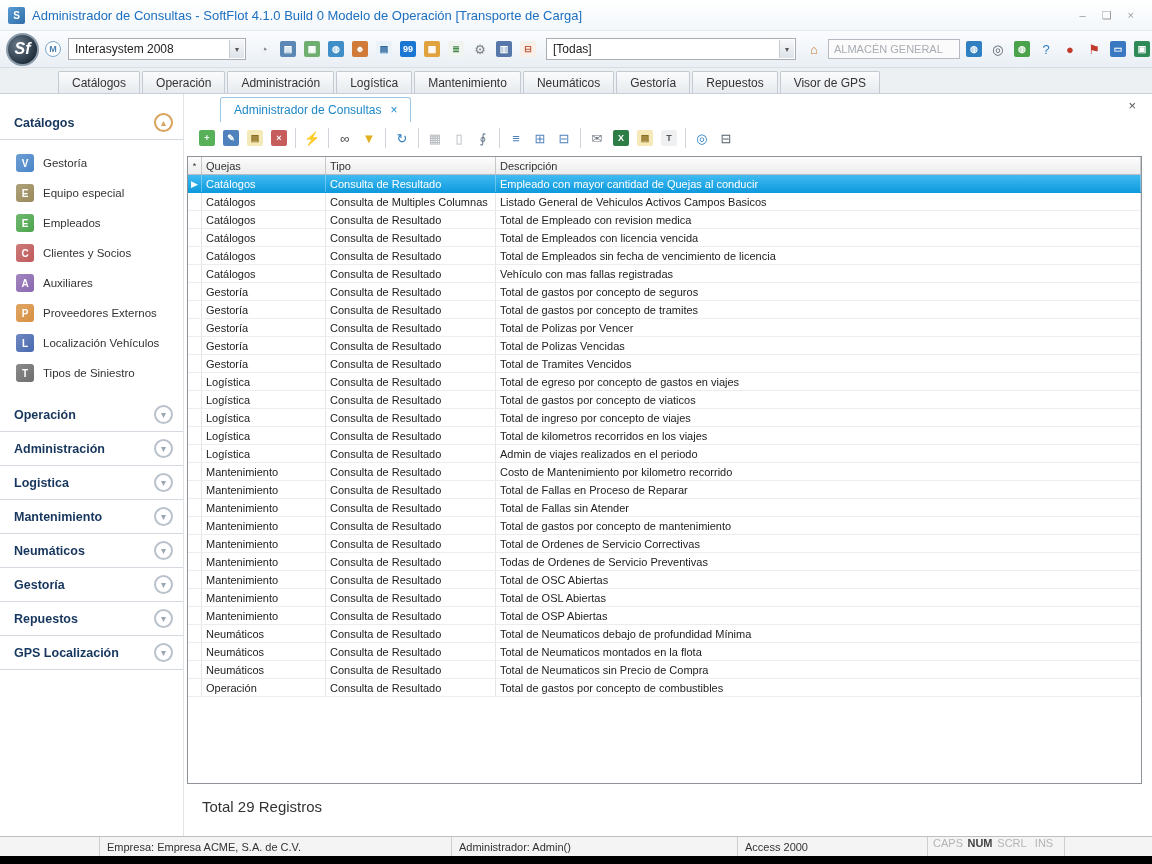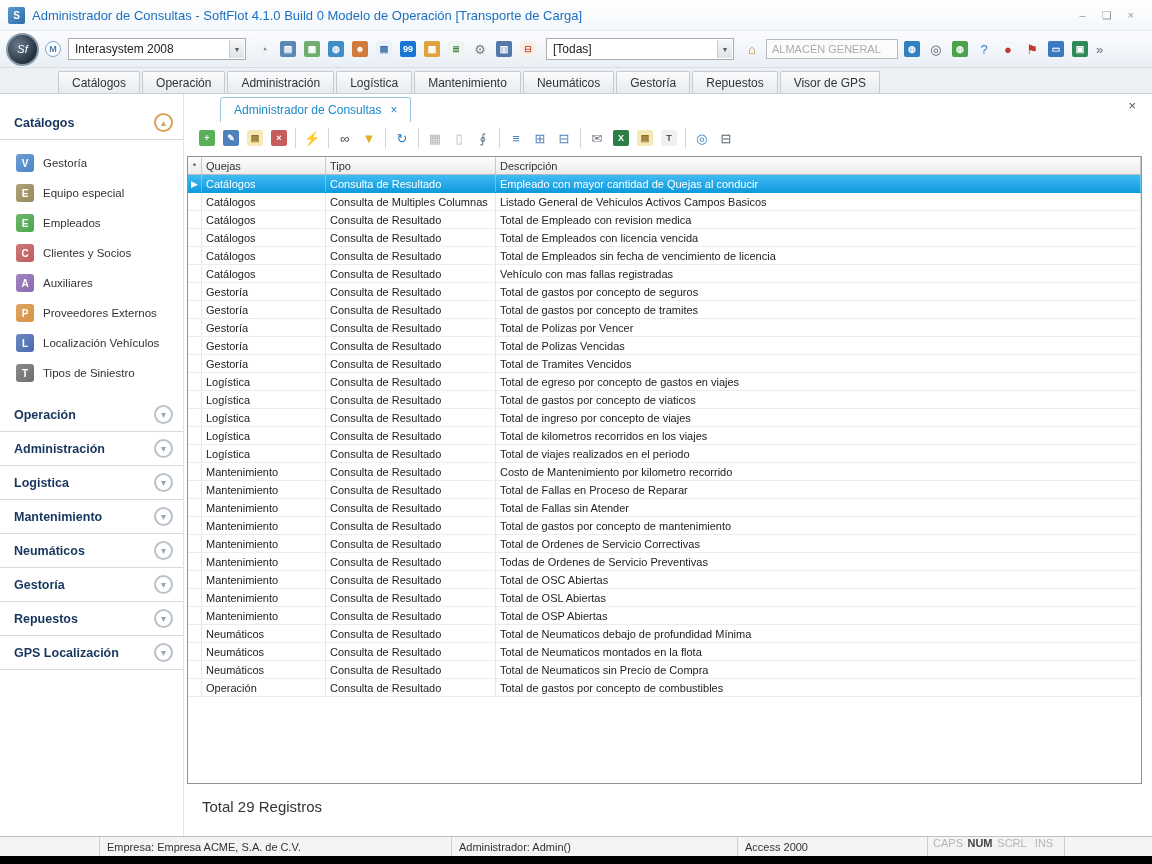--- a/index.html
+++ b/index.html
@@ -13,26 +13,26 @@
   .title-text{color:#1d6fc0;font-size:13px;white-space:nowrap}
   .win-controls{margin-left:auto;display:flex;gap:16px;padding-right:10px}
   .win-btn{color:#9a9a9a;font-size:11px;cursor:default}
 
   
   .menubar{height:24px;display:flex;align-items:center;background:#f7f8f9;padding-left:4px;flex:0 0 auto}
   .menu-item{padding:3px 8px;font-size:12px;color:#222;cursor:default}
 
   
   .toolbar{height:38px;display:flex;align-items:center;background:linear-gradient(#fbfcfe,#e9eff5);border-top:1px solid #e5e9ed;border-bottom:1px solid #d7dde3;padding:0 6px;gap:3px;flex:0 0 auto}
-  .logo{width:33px;height:33px;border-radius:50%;background:radial-gradient(circle at 35% 35%,#6a7b8c,#22303d 72%);border:2px solid #8a9aa8;color:#fff;display:flex;align-items:center;justify-content:center;font-size:11px;font-style:italic;font-weight:normal;margin-right:3px;flex:0 0 auto}
+  .logo{width:33px;height:33px;border-radius:50%;background:radial-gradient(circle at 35% 35%,#6a7b8c,#22303d 72%);border:2px solid #8a9aa8;color:#fff;display:flex;align-items:center;justify-content:center;font-size:16px;font-style:italic;font-weight:bold;margin-right:3px;flex:0 0 auto}
   .m-badge{width:16px;height:16px;border-radius:50%;border:1px solid #7aa7cc;color:#4a7fae;font-size:9px;font-weight:bold;display:flex;align-items:center;justify-content:center;background:#fff;flex:0 0 auto}
   .combo{height:22px;background:#fff;border:1px solid #abadb3;display:flex;align-items:center;font-size:12px;color:#222;position:relative;padding:0 20px 0 6px;flex:0 0 auto;white-space:nowrap}
   .combo .arrow{position:absolute;right:1px;top:1px;bottom:1px;width:15px;background:linear-gradient(#f6f7f8,#dde3e9);border-left:1px solid #c6ccd2;display:flex;align-items:center;justify-content:center;font-size:8px;color:#555}
   .combo.company{width:178px;margin:0 4px}
-  .combo.filter{width:188px;margin:4px 4px}
+  .combo.filter{width:250px;margin:4px 4px}
   .tb-icons{display:flex;align-items:center;gap:2px}
   .tb-btn{width:22px;height:22px;display:flex;align-items:center;justify-content:center;border-radius:2px;flex:0 0 auto}
   .tb-glyph{display:flex;align-items:center;justify-content:center;font-size:13px;line-height:1}
   .tb-glyph.boxed{width:16px;height:16px;border-radius:2px;font-size:9px;font-weight:bold}
   .tb-sep{width:1px;height:20px;background:#cfd5db;margin:0 3px}
   .textbox{height:20px;border:1px solid #b5bac0;background:#fbfbfb;color:#a8adb3;font-size:11px;padding:0 5px;width:132px;font-family:"Liberation Sans",sans-serif}
   .overflow{color:#667;font-size:13px;margin-left:2px}
 
   
   .ribbon{height:26px;background:#edf0f3;display:flex;align-items:flex-end;padding:0 0 0 58px;border-bottom:1px solid #c9cfd6;flex:0 0 auto}
@@ -464,21 +464,21 @@
             <div class="grid-row">
               <div class="cell col-ind"></div>
               <div class="cell col-grupo">Logística</div>
               <div class="cell col-tipo">Consulta de Resultado</div>
               <div class="cell col-desc">Total de kilometros recorridos en los viajes</div>
             </div>
             <div class="grid-row">
               <div class="cell col-ind"></div>
               <div class="cell col-grupo">Logística</div>
               <div class="cell col-tipo">Consulta de Resultado</div>
-              <div class="cell col-desc">Total de viajes realizados en el periodo</div>
+              <div class="cell col-desc">Admin de viajes realizados en el periodo</div>
             </div>
             <div class="grid-row">
               <div class="cell col-ind"></div>
               <div class="cell col-grupo">Mantenimiento</div>
               <div class="cell col-tipo">Consulta de Resultado</div>
               <div class="cell col-desc">Costo de Mantenimiento por kilometro recorrido</div>
             </div>
             <div class="grid-row">
               <div class="cell col-ind"></div>
               <div class="cell col-grupo">Mantenimiento</div>

